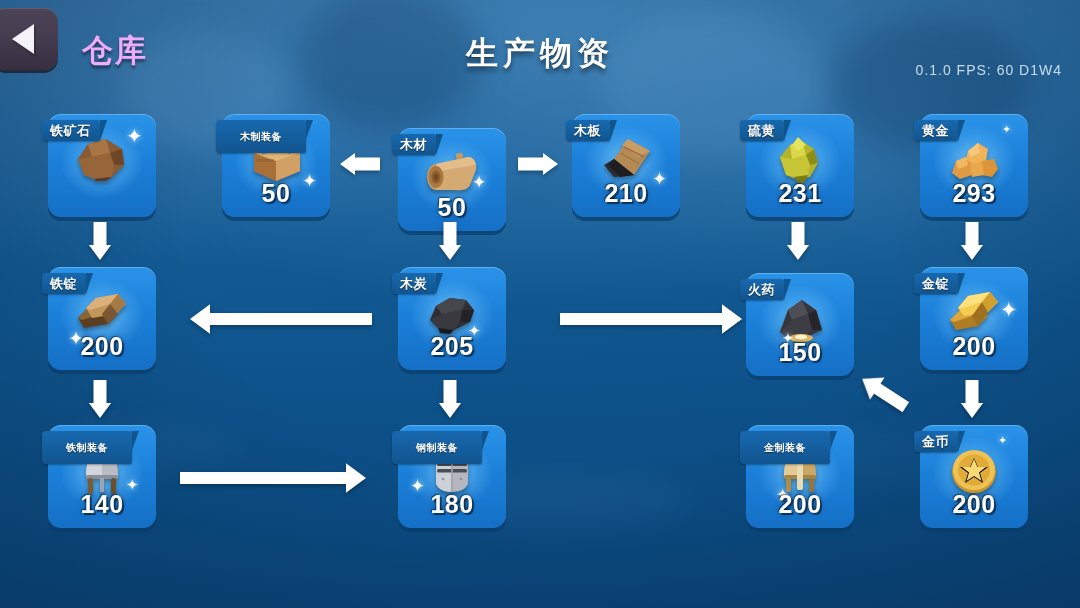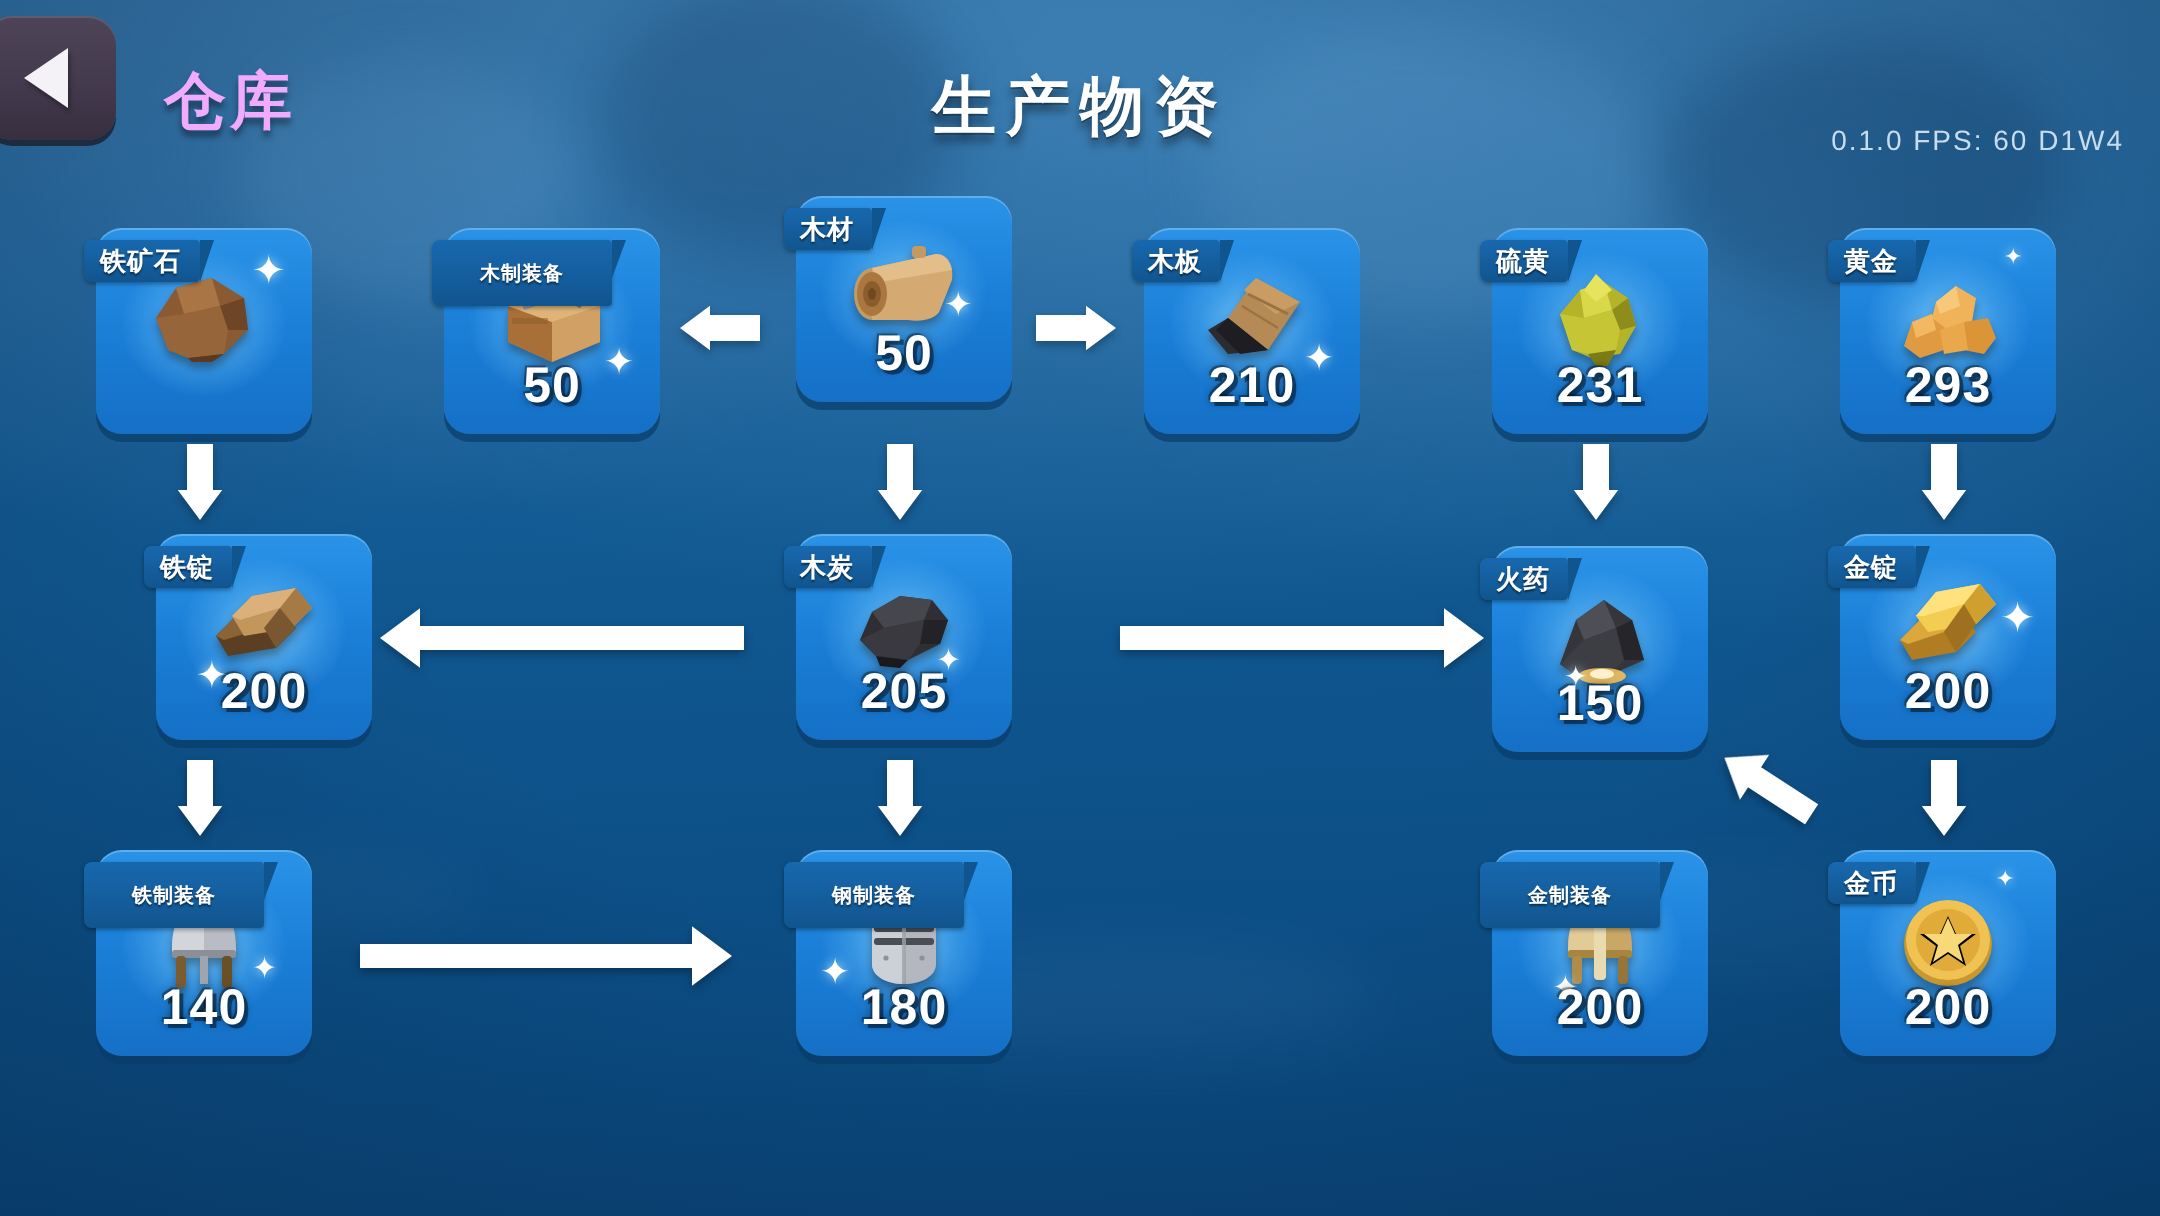--- a/index.html
+++ b/index.html
@@ -181,21 +181,21 @@
           <polygon points="32,30 56,22 56,40 32,50" fill="#d1a065"></polygon>
           <polygon points="10,22 32,14 56,22 32,30" fill="#e0b478"></polygon>
           <path d="M16 18 L28 14 L30 20 L18 24 Z" fill="#8f9aa6"></path>
           <path d="M38 13 L50 18 L46 23 L36 18 Z" fill="#6f7b88"></path>
           <rect x="12" y="28" width="18" height="3" fill="#8a5c2c" opacity=".5"></rect>
         </svg>
       </div>
       <div class="sparkle" style="left: 80px; top: 58px; font-size: 18px;">✦</div>
       <div class="count">50</div>
     </div>
-    <div class="card" style="left: 398px; top: 98px;">
+    <div class="card" style="left: 398px; top: 128px;">
       <div class="glow"></div>
       <div class="tag">木材</div>
       <div class="icon-wrap">
         <svg viewBox="0 0 64 56">
           <ellipse cx="16" cy="32" rx="9" ry="13" fill="#c49a63"></ellipse>
           <path d="M16 19 L48 12 C54 12 57 18 56 25 L50 40 C48 45 40 46 34 45 L16 45 Z" fill="#d4a972"></path>
           <path d="M16 19 L48 12 C52 12 55 15 56 20 L20 26 Z" fill="#e3bd8a"></path>
           <ellipse cx="16" cy="32" rx="7.5" ry="11" fill="#a9773f"></ellipse>
           <ellipse cx="16" cy="32" rx="4.5" ry="6.5" fill="#8c5d2c"></ellipse>
           <ellipse cx="16" cy="32" rx="2" ry="3" fill="#70481f"></ellipse>
@@ -245,21 +245,21 @@
           <polygon points="26,20 36,12 46,18 44,30 32,34 24,28" fill="#f0b35a"></polygon>
           <polygon points="40,30 52,28 56,38 50,46 40,44" fill="#dc9438"></polygon>
           <polygon points="28,34 40,30 42,44 30,46" fill="#eaa84c"></polygon>
           <polygon points="26,20 36,12 38,22 28,26" fill="#f7c77a"></polygon>
           <polygon points="14,30 24,26 26,34 16,38" fill="#f2b862"></polygon>
         </svg>
       </div>
       <div class="sparkle" style="left: 82px; top: 10px; font-size: 11px;">✦</div>
       <div class="count">293</div>
     </div>
-    <div class="card" style="left: 48px; top: 267px; margin-left: 30px;">
+    <div class="card" style="left: 48px; top: 267px;">
       <div class="glow"></div>
       <div class="tag">铁锭</div>
       <div class="icon-wrap">
         <svg viewBox="0 0 64 56">
           <polygon points="8,34 18,24 40,20 48,30 38,40 14,44" fill="#5c3f22"></polygon>
           <polygon points="8,34 18,24 40,20 32,30 12,36" fill="#8b6436"></polygon>
           <polygon points="16,24 26,14 48,10 56,20 46,30 22,34" fill="#c3965c"></polygon>
           <polygon points="16,24 26,14 48,10 40,20 20,26" fill="#dcb07a"></polygon>
           <polygon points="48,10 56,20 46,30 40,20" fill="#a57a44"></polygon>
           <polygon points="40,20 48,30 38,40 32,30" fill="#7a5730"></polygon>

